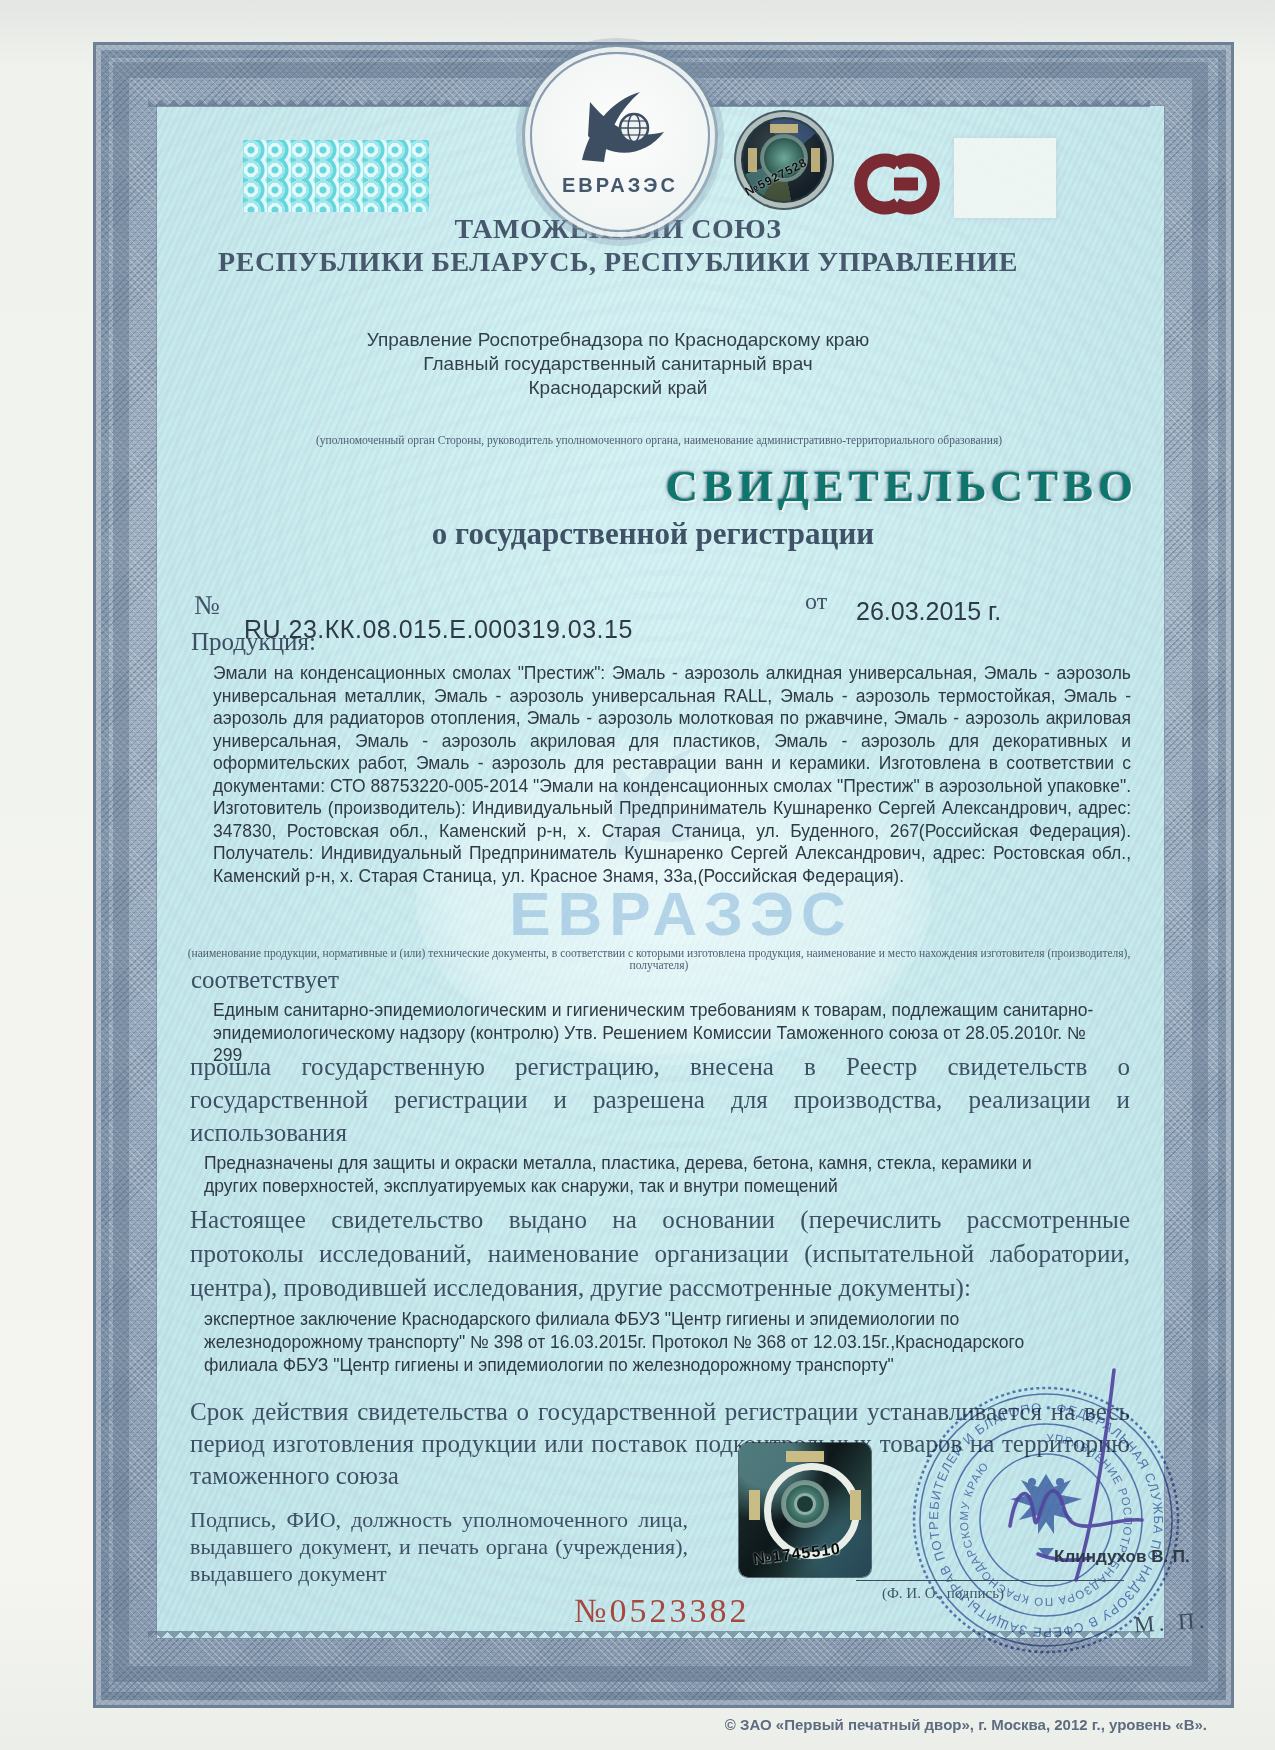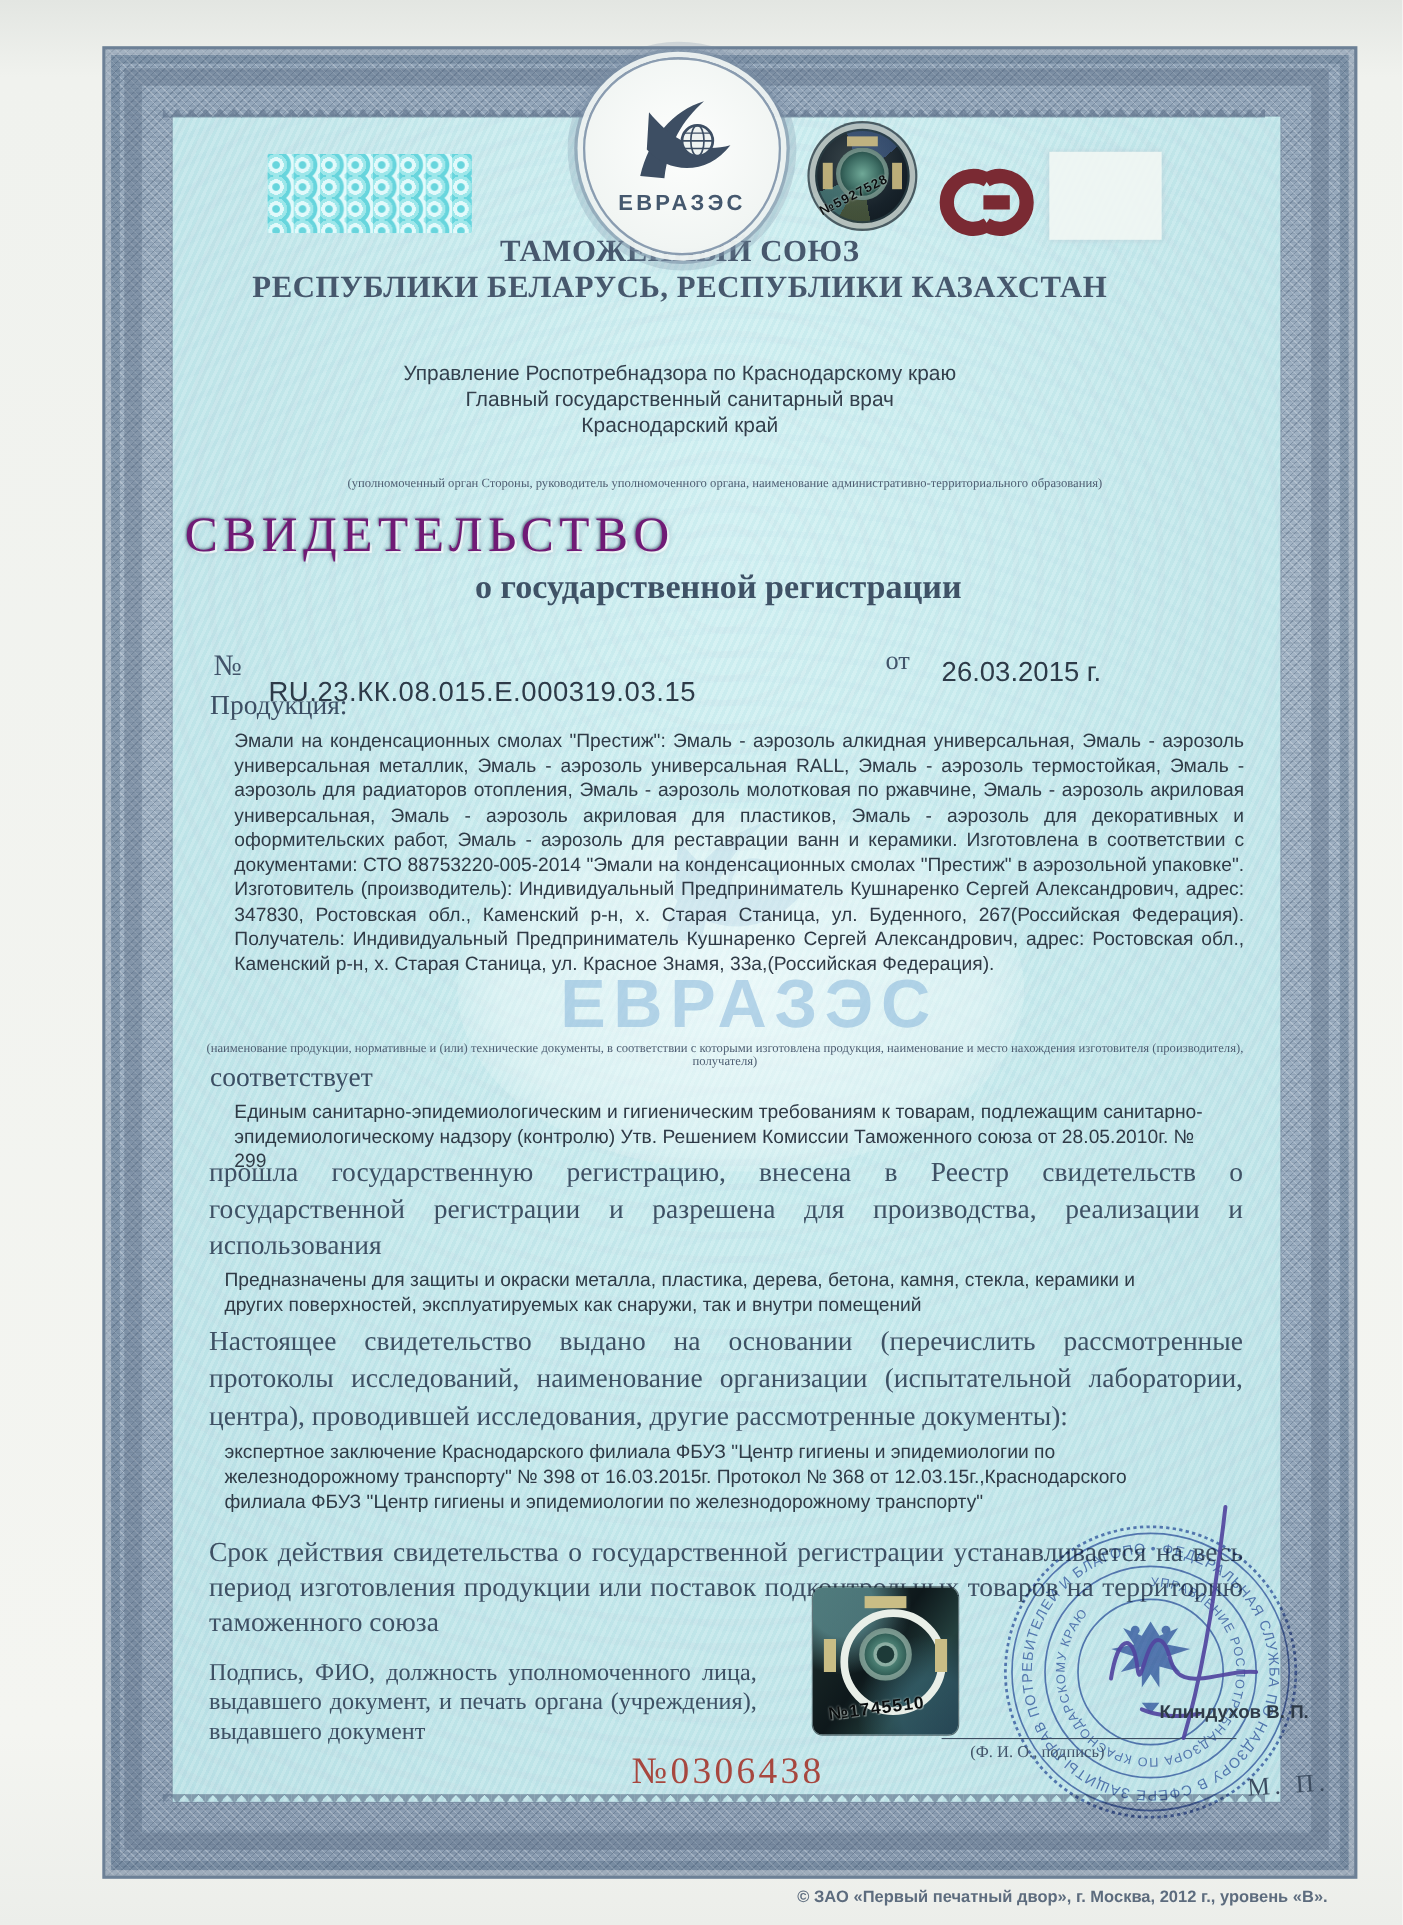--- a/index.html
+++ b/index.html
@@ -88,22 +88,22 @@
     background:rgba(241,246,243,.92);box-shadow:0 0 6px rgba(180,195,205,.6);}
   .header-block{position:absolute;left:150px;top:212px;width:900px;text-align:center;z-index:4;}
   .union-line{font-family:"Liberation Serif",serif;font-weight:bold;font-size:28px;line-height:33px;color:#47586d;letter-spacing:.5px;}
   .authority-block{position:absolute;left:150px;top:328px;width:900px;text-align:center;z-index:4;}
   .authority-line{font-size:19px;line-height:24px;color:#333f4c;}
   .caption-small{position:absolute;width:1000px;left:141px;text-align:center;
     font-family:"Liberation Serif",serif;font-size:11.5px;color:#4e5e72;z-index:4;}
   .cap1{top:434px;}
   .cap2{top:947px;}
   .title-main{
-    position:absolute;left:150px;top:460px;width:970px;text-align:left;z-index:4;
-    font-family:"Liberation Serif",serif;font-weight:normal;font-size:45px;letter-spacing:5px;color:#701a75;
+    position:absolute;left:150px;top:460px;width:970px;text-align:right;z-index:4;
+    font-family:"Liberation Serif",serif;font-weight:bold;font-size:45px;letter-spacing:5px;color:#0f766e;
     text-shadow:2px 2px 1px rgba(255,255,255,.75), -1px -1px 2px rgba(52,70,95,.6), 1px 1px 6px rgba(80,100,125,.4);
   }
   .title-sub{
     position:absolute;left:150px;top:516px;width:970px;text-align:center;z-index:4;
     font-family:"Liberation Serif",serif;font-weight:bold;font-size:31px;color:#3f5266;
   }
   .reg-no-label{position:absolute;left:176px;top:590px;font-family:"Liberation Serif",serif;font-size:27px;color:#42546a;}
   .reg-number{position:absolute;left:226px;top:615px;font-size:25px;letter-spacing:.5px;color:#2d3a48;z-index:4;}
   .reg-from{position:absolute;left:787px;top:588px;font-family:"Liberation Serif",serif;font-size:24px;color:#42546a;z-index:4;}
   .reg-date{position:absolute;left:838px;top:597px;font-size:25px;color:#2d3a48;z-index:4;}
@@ -214,21 +214,21 @@
     <g fill="none" stroke="#7a2a33" stroke-width="13">
       <path d="M52,16 A24,24 0 1 0 52,56"></path>
       <path d="M50,16 A24,24 0 1 1 50,56"></path>
       <line x1="48" y1="36" x2="72" y2="36"></line>
     </g>
   </svg>
   <div class="white-patch"></div>
 
   <div class="header-block">
     <div class="union-line">ТАМОЖЕННЫЙ СОЮЗ</div>
-    <div class="union-line">РЕСПУБЛИКИ БЕЛАРУСЬ, РЕСПУБЛИКИ КАЗАХСТАН</div>
+    <div class="union-line">РЕСПУБЛИКИ БЕЛАРУСЬ, РЕСПУБЛИКИ УПРАВЛЕНИЕ</div>
   </div>
   <div class="authority-block">
     <div class="authority-line">Управление Роспотребнадзора по Краснодарскому краю</div>
     <div class="authority-line">Главный государственный санитарный врач</div>
     <div class="authority-line">Краснодарский край</div>
   </div>
   <div class="caption-small cap1">(уполномоченный орган Стороны, руководитель уполномоченного органа, наименование административно-территориального образования)</div>
 
   <div class="title-main">СВИДЕТЕЛЬСТВО</div>
   <div class="title-sub">о государственной регистрации</div>
@@ -302,18 +302,18 @@
     <g fill="none" stroke="#5246a0" stroke-width="3.6" stroke-linecap="round" opacity="0.92">
       <path d="M196,40 C188,110 176,190 158,250"></path>
       <path d="M92,196 c6,-38 20,-44 24,-10 c3,26 8,-34 22,-24 c12,9 2,36 34,34 c18,-1 34,-8 52,-6"></path>
       <path d="M120,224 c14,6 34,8 52,4"></path>
     </g>
   </svg>
 
   <div class="signer-name">Клиндухов В. П.</div>
   <div class="sig-line"></div>
   <div class="sig-line-caption">(Ф. И. О., подпись)</div>
-  <div class="doc-number">№0306438</div>
+  <div class="doc-number">№0523382</div>
   <div class="seal-mark">М. П.</div>
 
   <div class="copyright">© ЗАО «Первый печатный двор»,  г. Москва,  2012 г., уровень «В».</div>
 
 </div>
 
 </body></html>

